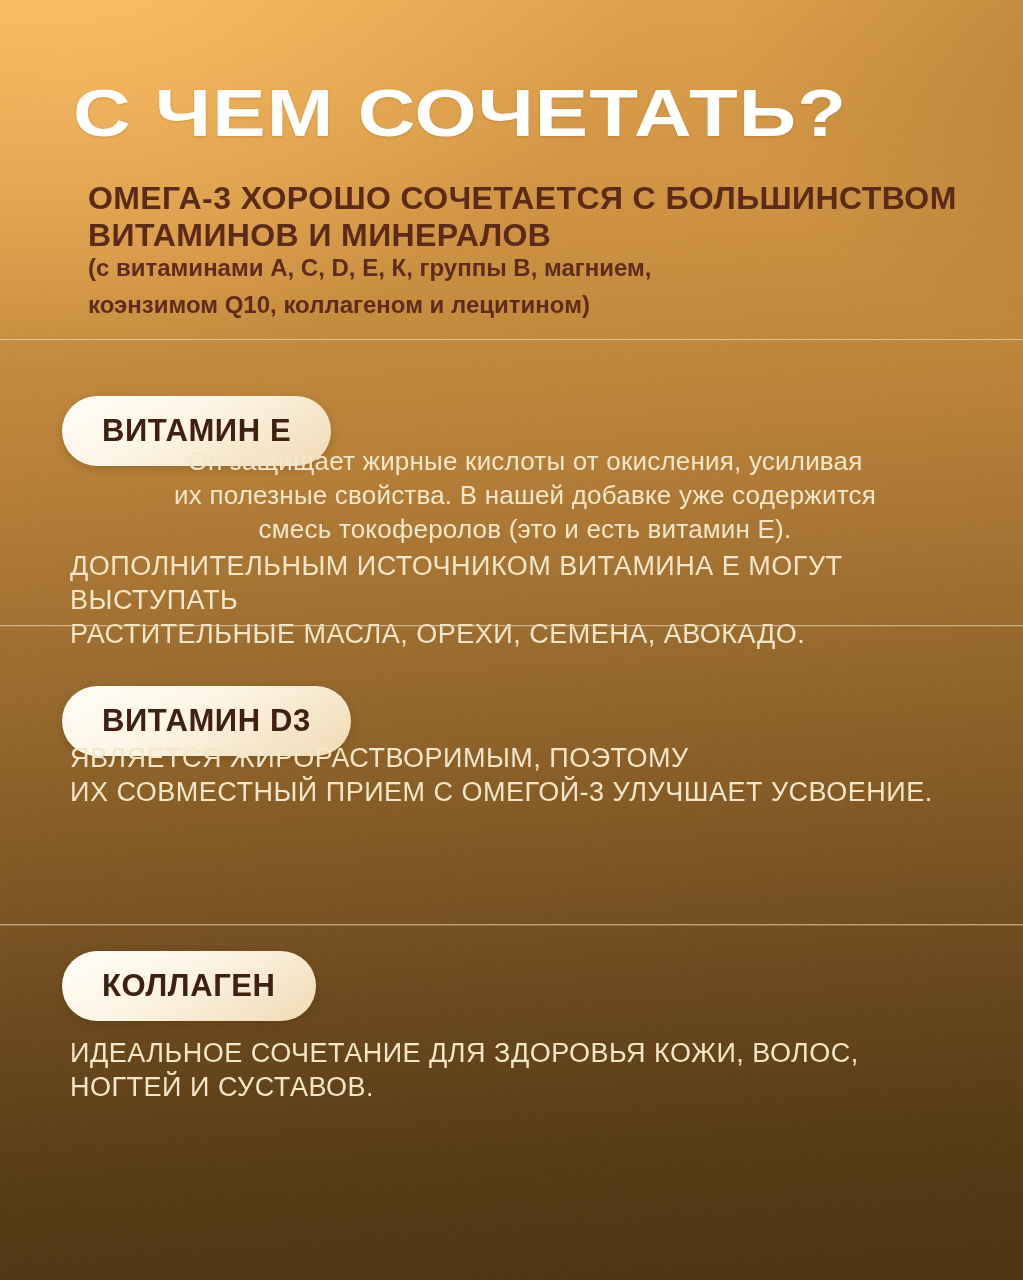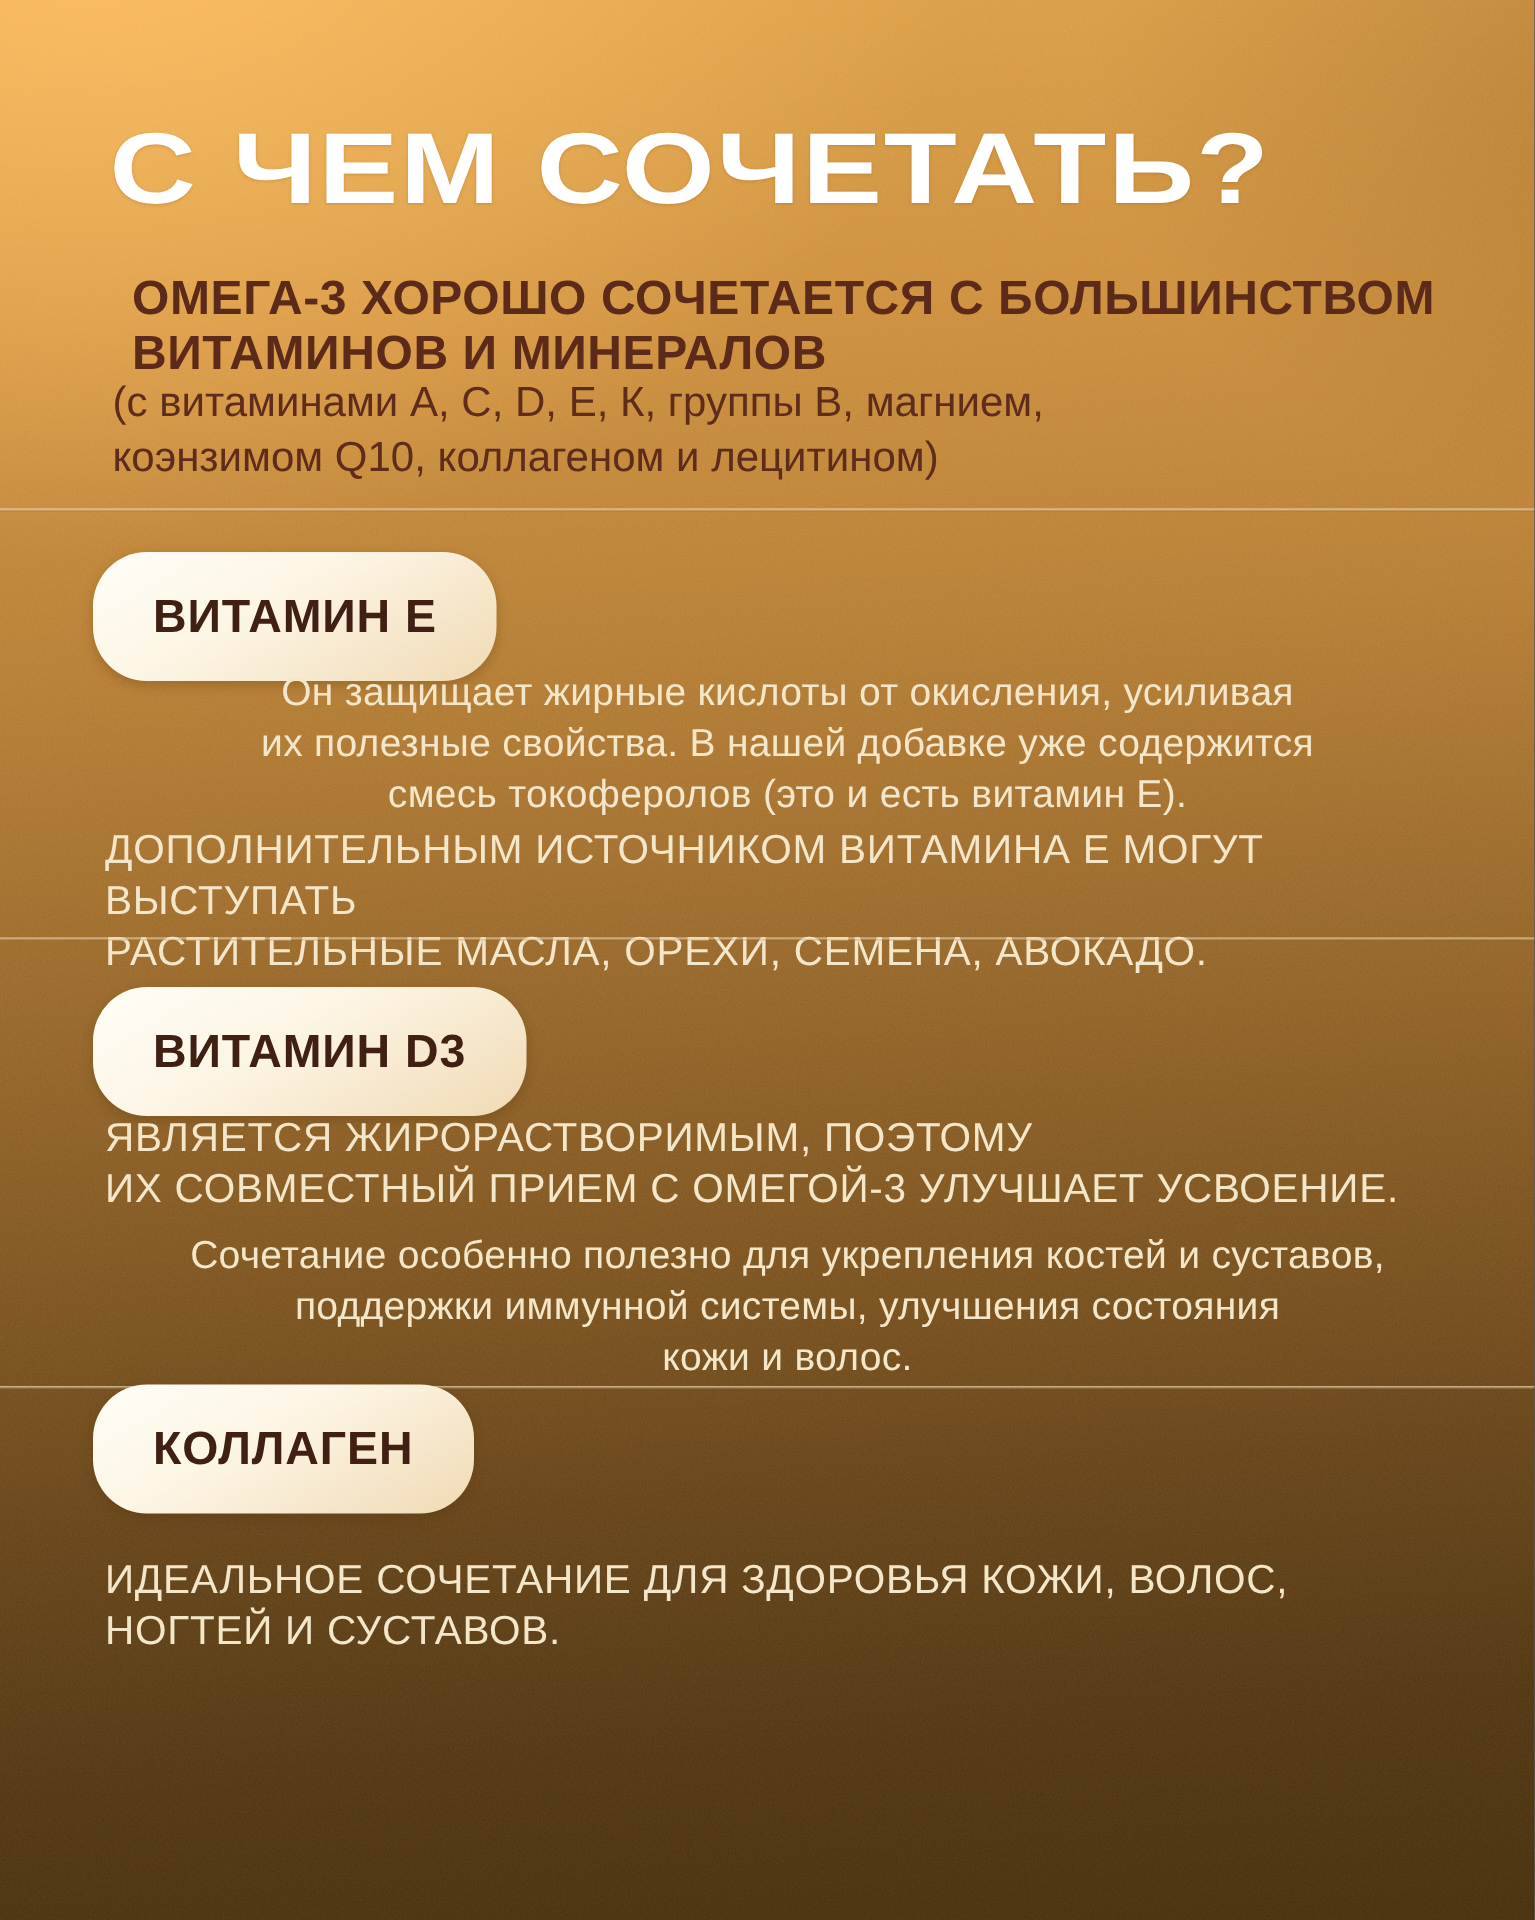--- a/index.html
+++ b/index.html
@@ -42,42 +42,43 @@
   }
   .lead-bold{
     left:88px;top:180px;width:880px;
     color:#5c2a19;
     font-size:32px;font-weight:bold;
     line-height:37px;
     letter-spacing:0.4px;
     white-space:pre-line;
   }
   .lead-note{
-    left:75px;top:249px;width:880px;
+    left:88px;top:249px;width:880px;
     color:#5e2c1a;
-    font-size:28px;font-weight:400;
+    font-size:24px;font-weight:700;
     line-height:37px;
     white-space:pre-line;
   }
   .divider{
     left:0;width:1023px;height:2px;
     background:linear-gradient(180deg, rgba(255,240,208,0.70), rgba(140,95,40,0.35));
   }
   .pill{
     left:62px;
-    height:86px;
+    height:70px;
     display:inline-flex;align-items:center;
     padding:0 40px;
     border-radius:36px;
     background:linear-gradient(150deg,#fffdf6 0%,#fdf6e6 40%,#f0dab4 100%);
     box-shadow:0 3px 8px rgba(80,45,10,0.28);
     color:#3f2013;
     font-size:31px;font-weight:800;
     letter-spacing:0.6px;
     white-space:nowrap;
+    margin-top:28px;
   }
   .para{
     left:70px;width:910px;
     color:#f4e7c9;
     white-space:pre-line;
   }
   .para.regular{
     font-size:26px;line-height:34px;font-weight:400;
     letter-spacing:0.2px;
     text-align:center;
@@ -119,23 +120,20 @@
   <div class="abs para upper" style="top:549px">ДОПОЛНИТЕЛЬНЫМ ИСТОЧНИКОМ ВИТАМИНА Е МОГУТ ВЫСТУПАТЬ
 РАСТИТЕЛЬНЫЕ МАСЛА, ОРЕХИ, СЕМЕНА, АВОКАДО.</div>
 
   <div class="abs divider" style="top:625px"></div>
 
   <div class="abs pill" style="top:658px">
     <span>ВИТАМИН D3</span>
   </div>
   <div class="abs para upper" style="top:741px">ЯВЛЯЕТСЯ ЖИРОРАСТВОРИМЫМ, ПОЭТОМУ
 ИХ СОВМЕСТНЫЙ ПРИЕМ С ОМЕГОЙ-3 УЛУЧШАЕТ УСВОЕНИЕ.</div>
-  <div class="abs para regular" style="top:819px">Сочетание особенно полезно для укрепления костей и суставов,
-поддержки иммунной системы, улучшения состояния
-кожи и волос.</div>
 
   <div class="abs divider" style="top:924px"></div>
 
   <div class="abs pill" style="top:923px">
     <span>КОЛЛАГЕН</span>
   </div>
   <div class="abs para upper" style="top:1036px">ИДЕАЛЬНОЕ СОЧЕТАНИЕ ДЛЯ ЗДОРОВЬЯ КОЖИ, ВОЛОС,
 НОГТЕЙ И СУСТАВОВ.</div>
 
 </div>

